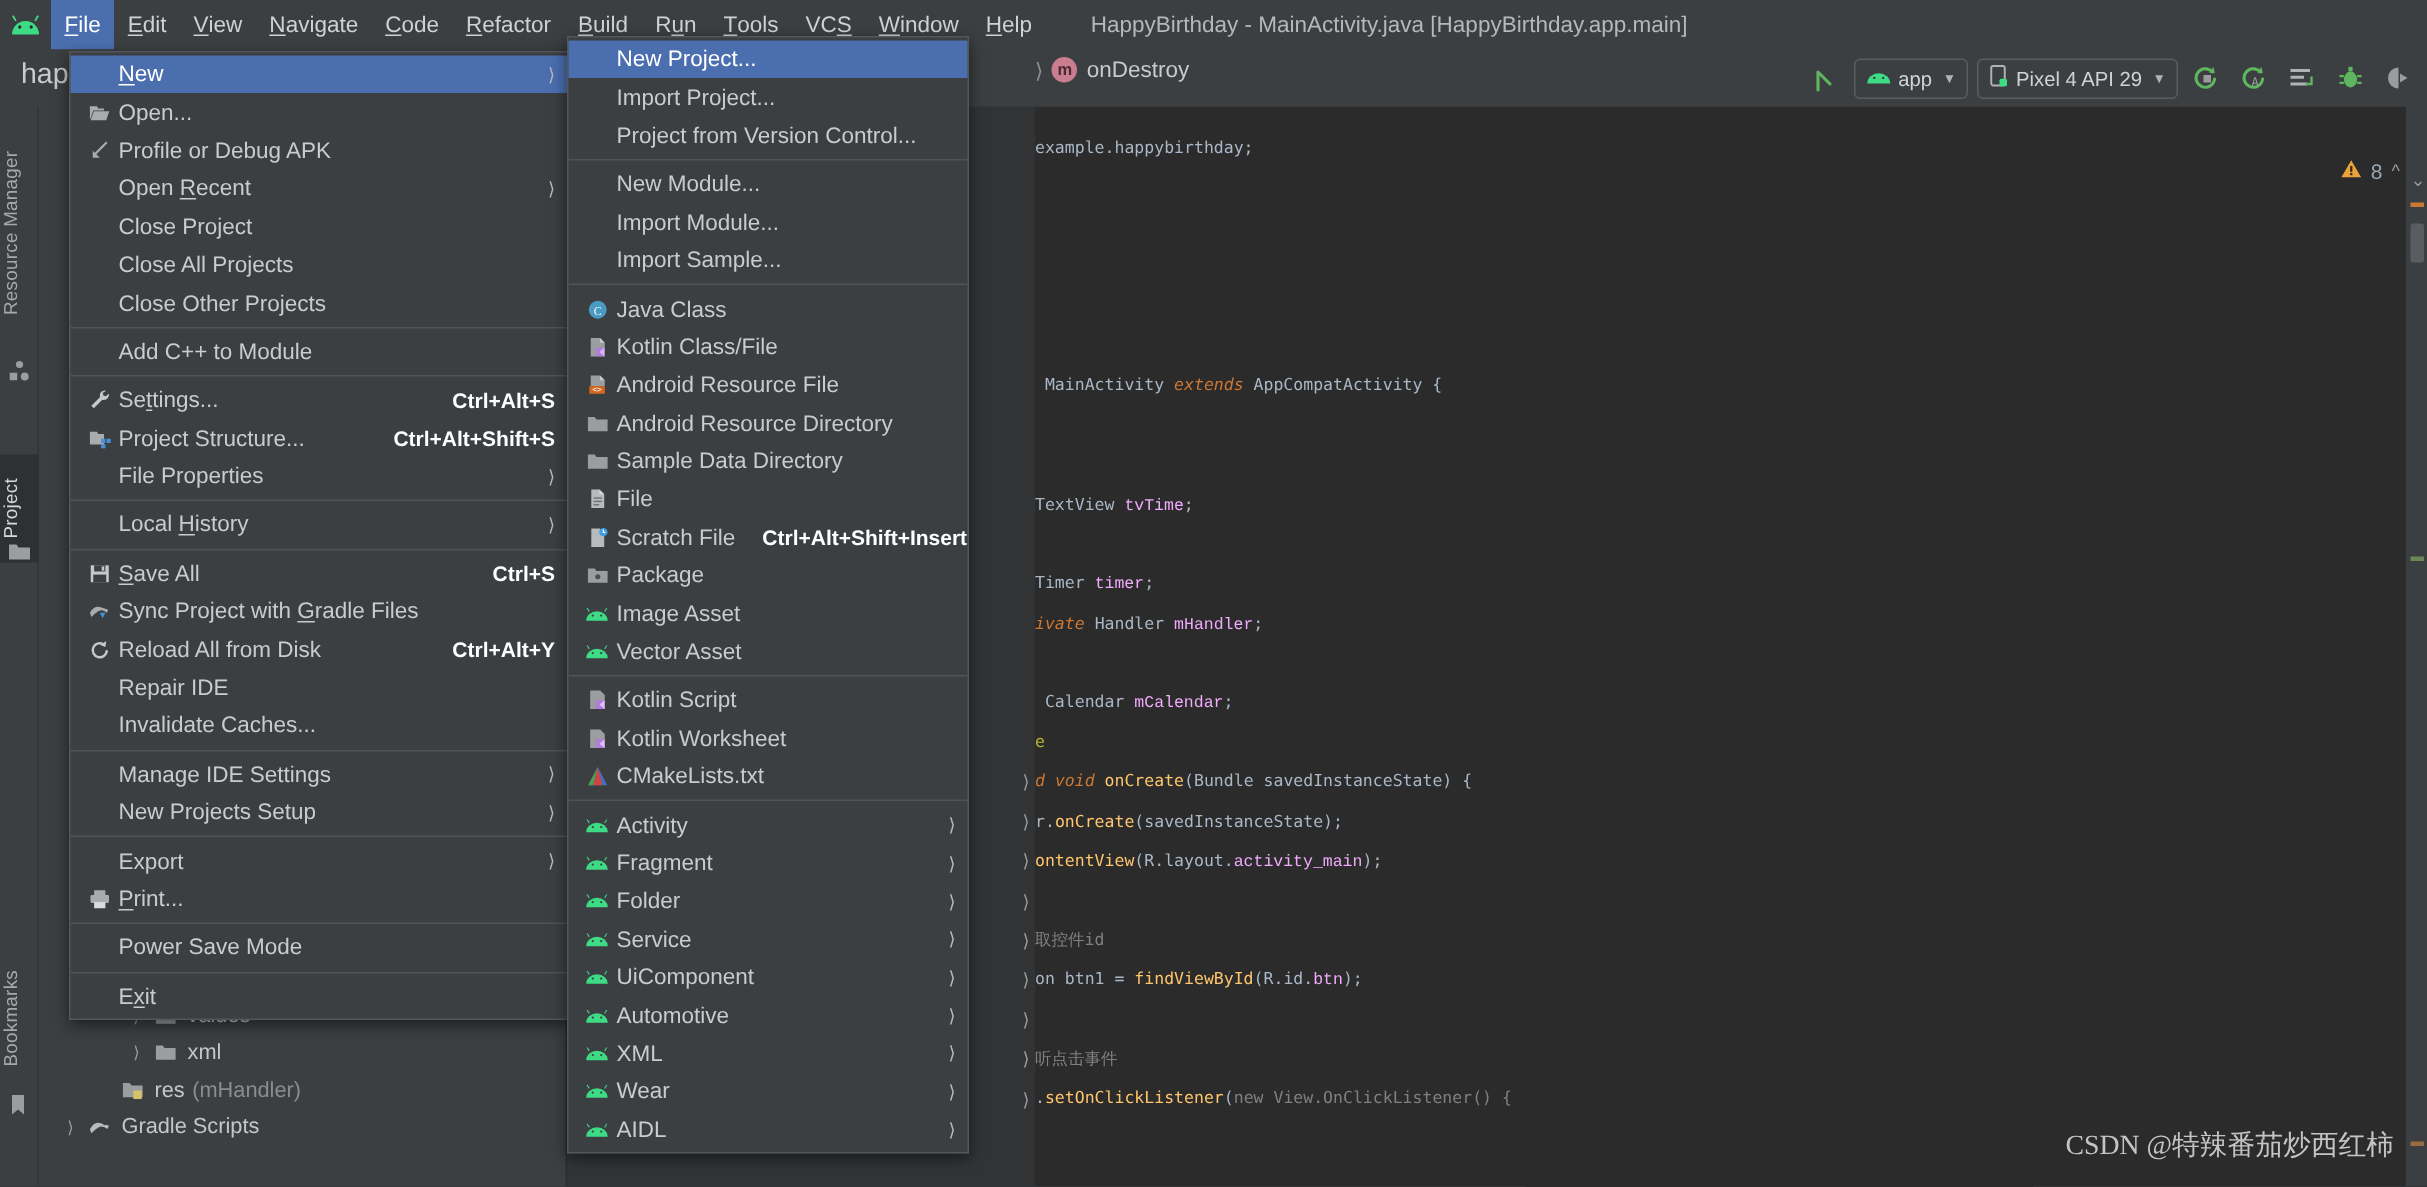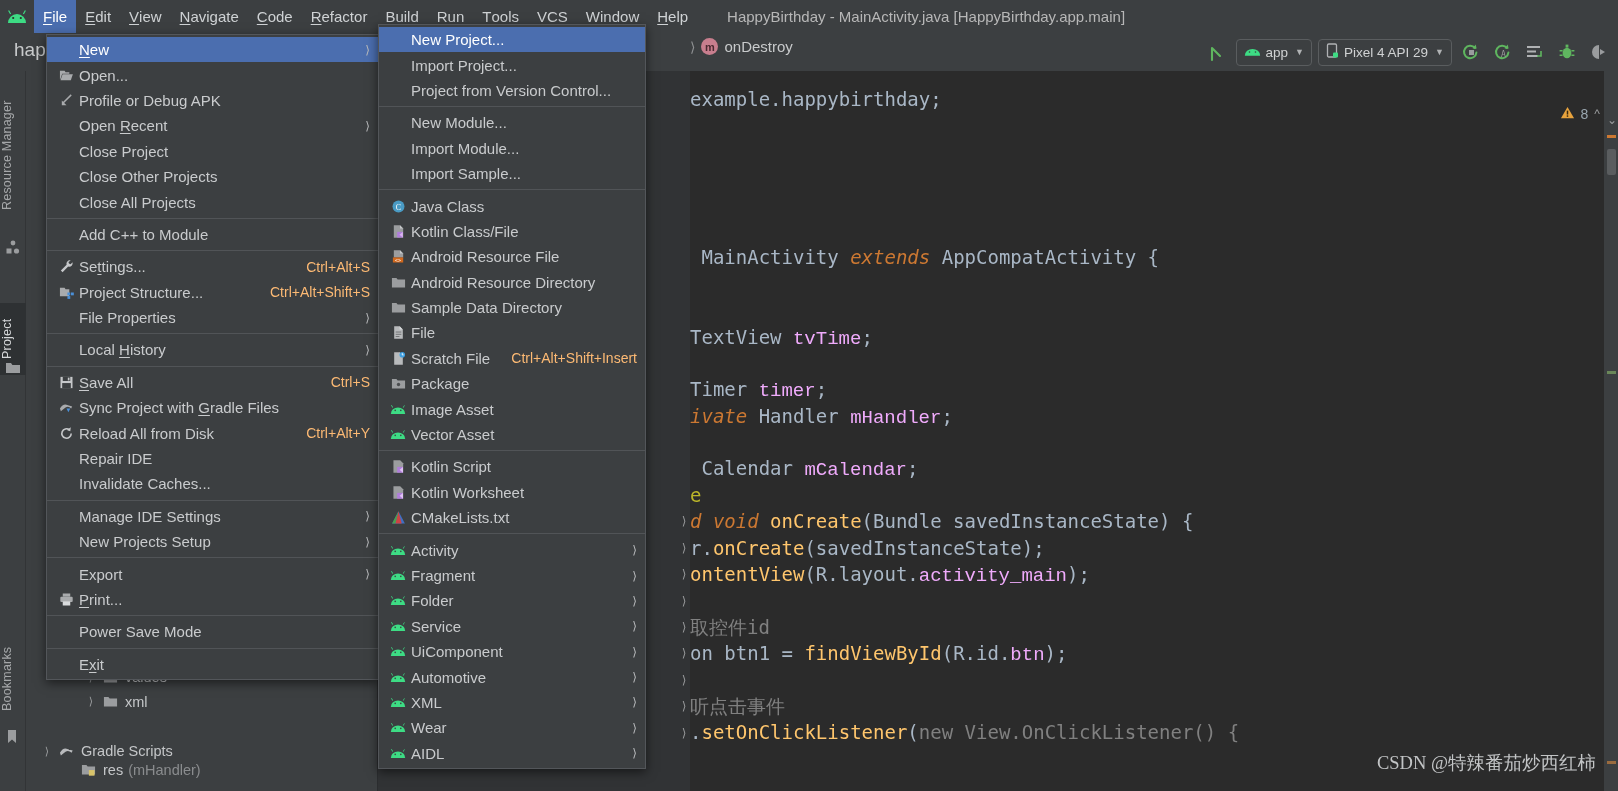--- a/index.html
+++ b/index.html
@@ -92,21 +92,21 @@
   .editorbg {
     position: absolute; left: 378px; top: 71px; width: 1240px; height: 720px;
     background: #2b2b2b;
   }
   .gutter {
     position: absolute; left: 378px; top: 71px; width: 312px; height: 720px;
     background: #313335;
   }
   .code-area {
     position: absolute; left: 690px; top: 86px; width: 860px;
-    font-family: "DejaVu Sans Mono", monospace; font-size: 19px;
+    font-family: "DejaVu Sans Mono", monospace; font-size: 11px;
     line-height: 26.4px; white-space: pre;
   }
   .code-line { height: 26.4px; }
   .k  { color: #cc7832; font-style: italic; }      
   .t  { color: #a9b7c6; }      
   .f  { color: #ffc66d; }      
   .fld{ color: #f0abfc; font-family: Liberation Mono, monospace; }      
   .cm { color: #808080; text-align: center; }      
   .p  { color: #a9b7c6; }
   .y  { color: #bbb529; }
@@ -139,21 +139,21 @@
   #file-menu { left: 46px; top: 34px; width: 333px; }
   #new-menu  { left: 378px; top: 24px; width: 268px; }
   .mrow {
     display: flex; align-items: center; height: 25.4px;
     font-size: 15px; color: #c9cbcd; padding: 0 8px 0 6px; white-space: nowrap;
     cursor: default; position: relative;
   }
   .mrow.hl { background: #4b6eaf; color: #ffffff; }
   .mrow .mi { width: 26px; display: flex; justify-content: center; align-items: center; flex: 0 0 26px; }
   .mrow .ml { flex: 1 1 auto; }
-  .mrow .ms { color: #fdba74; font-size: 14px; margin-left: 18px; }
+  .mrow .ms { color: #ffffff; font-size: 14px; margin-left: 18px; font-weight: bold; }
   .mrow .marr { color: #b8babc; font-size: 12px; margin-left: 10px; }
   .msep { height: 1px; background: #515457; margin: 3px 0; }
   .mrow u { text-decoration: underline; text-underline-offset: 2px; }
 
   
   .watermark {
     position: absolute; right: 22px; bottom: 16px;
     font-size: 18.5px; color: #cfd1d3; opacity: .92;
     font-family: Liberation Serif, serif;
   }
@@ -272,21 +272,21 @@
         </div>
         <div class="tree-row" style="top: 618.4px; left: 56px;">
           <span class="arrow">⟩</span>
           <span class="ficon">
             <svg width="15" height="15" viewBox="0 0 16 16">
               <path d="M1 3.2h4.8l1.3 1.7H15v8.4H1z" fill="#9b9d9f"></path>
             </svg>
           </span>
           <span style="margin-left: 5px;">xml</span>
         </div>
-        <div class="tree-row" style="top: 643.1px; left: 34px; margin-top: 43px;">
+        <div class="tree-row" style="top: 643.1px; left: 34px;">
           <span class="arrow"></span>
           <span class="ficon">
             <svg width="15" height="15" viewBox="0 0 16 16">
               <path d="M1 3.2h4.8l1.3 1.7H15v8.4H1z" fill="#9b9d9f"></path>
               <rect x="8.4" y="8.6" width="6" height="6" fill="#d8c36a"></rect>
             </svg>
           </span>
           <span style="margin-left: 5px;">res</span>
           <span class="muted" style="margin-left: 5px;"> (mHandler)</span>
         </div>
@@ -433,25 +433,25 @@
         <span class="mi"></span>
         <span class="ml">Open <u>R</u>ecent</span>
         <span class="marr">⟩</span>
       </div>
       <div class="mrow">
         <span class="mi"></span>
         <span class="ml">Close Project</span>
       </div>
       <div class="mrow">
         <span class="mi"></span>
+        <span class="ml">Close All Projects</span>
+      </div>
+      <div class="mrow">
+        <span class="mi"></span>
         <span class="ml">Close Other Projects</span>
-      </div>
-      <div class="mrow">
-        <span class="mi"></span>
-        <span class="ml">Close All Projects</span>
       </div>
       <div class="msep"></div>
       <div class="mrow">
         <span class="mi"></span>
         <span class="ml">Add C++ to Module</span>
       </div>
       <div class="msep"></div>
       <div class="mrow">
         <span class="mi">
           <svg width="15" height="15" viewBox="0 0 16 16">

